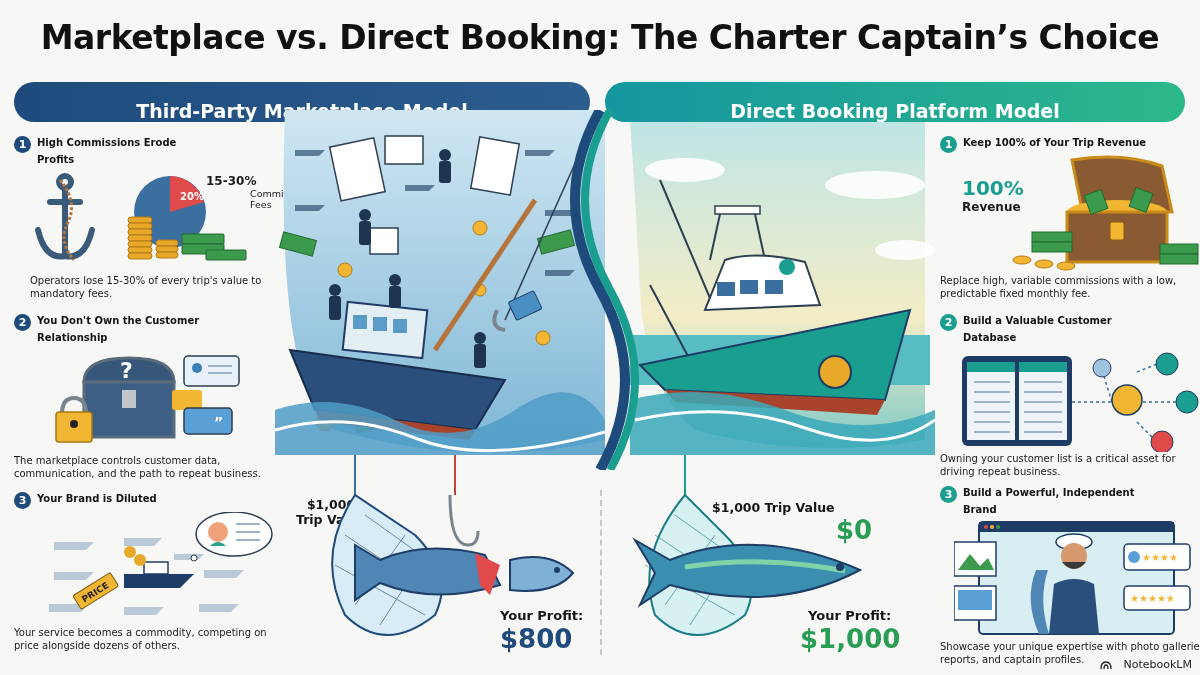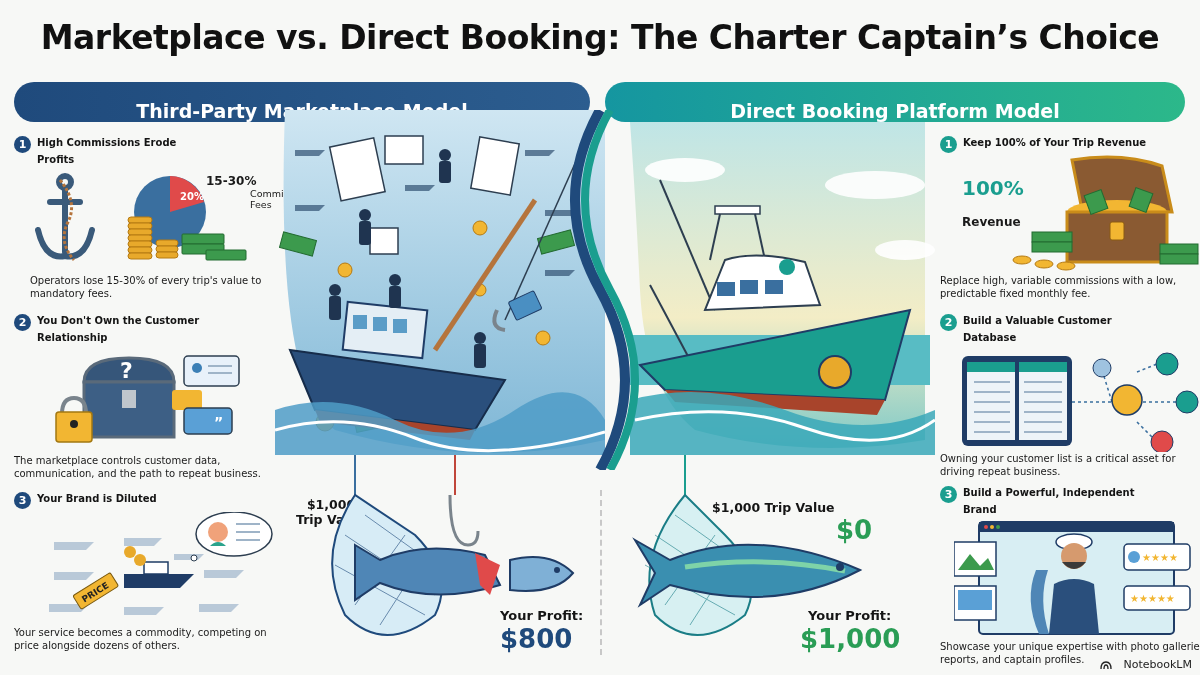--- a/index.html
+++ b/index.html
@@ -333,21 +333,21 @@
 
 <div class="col right">
 
   <div class="point" style="top:134px;">
     <div class="point-head">
       <span class="num teal">1</span>
       <span class="point-title" style="width:200px;">Keep 100% of Your Trip Revenue</span>
     </div>
     <div style="position:absolute;top:42px;left:22px;">
       <div class="stat-big" style="font-size:20px;color:#1a9e8f;">100%</div>
-      <div style="font-size:12px;font-weight:bold;margin-top:15px;">Revenue</div>
+      <div style="font-size:12px;font-weight:bold;">Revenue</div>
     </div>
     <svg class="illus" style="top:18px;left:42px;" width="220" height="120" viewBox="0 0 220 120">
       <g>
         <path d="M90 8 Q140 0 180 14 L190 60 L100 58 Z" fill="#8a5a32" stroke="#c98c1a" stroke-width="3"></path>
         <ellipse cx="135" cy="60" rx="50" ry="12" fill="#f2b632"></ellipse>
         <rect x="85" y="60" width="100" height="50" fill="#8a5a32" stroke="#c98c1a" stroke-width="3"></rect>
         <rect x="128" y="70" width="14" height="18" rx="2" fill="#f2b632" stroke="#8a5a12"></rect>
       </g>
       <g fill="#3c9a4d" stroke="#236b31">
         <rect x="50" y="80" width="40" height="10"></rect>

